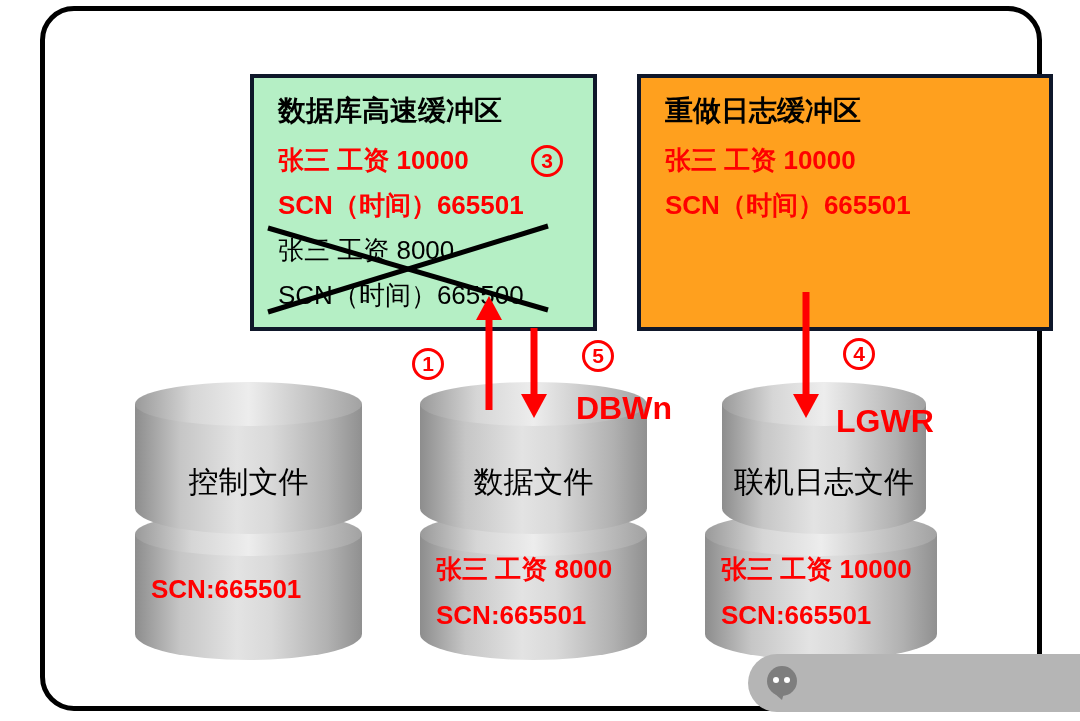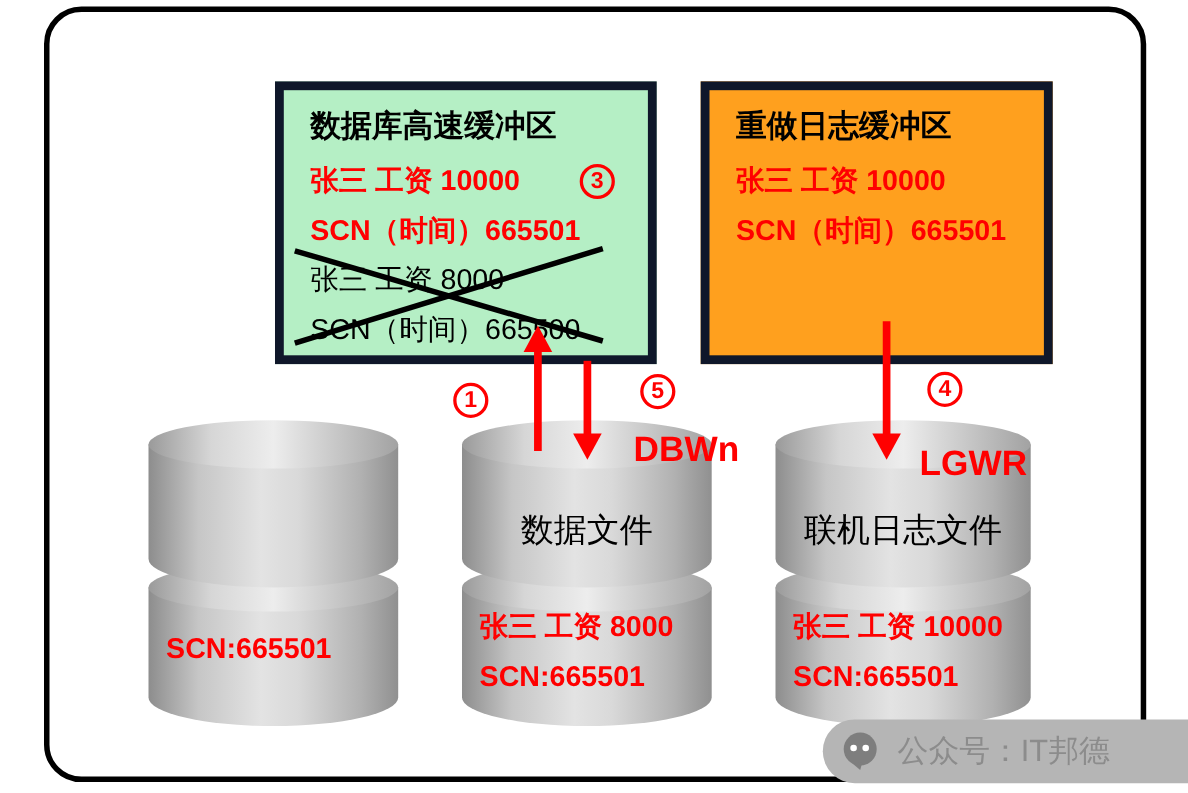--- a/index.html
+++ b/index.html
@@ -7,23 +7,23 @@
     background:#fff;
     font-family:"Liberation Sans","DejaVu Sans",sans-serif;
   }
   .canvas { position:relative; width:1080px; height:721px; background:#fff; overflow:hidden; }
 
   .frame {
     position:absolute; left:40px; top:6px; width:1002px; height:705px;
     border:5px solid #000; border-radius:34px; z-index:1;
   }
 
-  .box { position:absolute; border:8px solid #0f172a; z-index:2; padding:14px 20px 16px 24px; }
+  .box { position:absolute; border:4px solid #0f172a; z-index:2; padding:14px 20px 16px 24px; }
   .box.green  { left:250px; top:74px; width:347px; height:257px; background:var(--green-box,#b5efc5); }
-  .box.orange { left:637px; top:74px; width:320px; height:257px; background:var(--orange-box,#ffa01e); }
+  .box.orange { left:637px; top:74px; width:416px; height:257px; background:var(--orange-box,#ffa01e); }
   .box-title { font-size:28px; font-weight:bold; color:#000; margin-bottom:8px; white-space:nowrap; }
   .line { font-size:26px; line-height:45px; white-space:nowrap; }
   .line.red   { color:var(--red,#ff0000); font-weight:bold; }
   .line.black { color:#000; font-weight:normal; }
   .row { display:flex; align-items:center; }
   .row .badge { margin-left:auto; margin-right:10px; }
 
   .badge {
     display:inline-flex; align-items:center; justify-content:center;
     width:32px; height:32px; flex:0 0 auto;
@@ -55,21 +55,21 @@
   .cyl-data  { position:absolute; left:0; width:100%; z-index:4; color:var(--red,#ff0000); font-weight:bold; font-size:26px; padding-left:16px; white-space:nowrap; }
 
   #cyl-control-top    { left:135px; top:382px; width:227px; height:152px; }
   #cyl-control-bottom { left:135px; top:512px; width:227px; height:148px; }
   #cyl-control-bottom .cyl-data { top:62px; }
 
   #cyl-data-top    { left:420px; top:382px; width:227px; height:152px; }
   #cyl-data-bottom { left:420px; top:512px; width:227px; height:148px; }
   #cyl-data-bottom .cyl-data { top:34px; line-height:46px; }
 
-  #cyl-log-top    { left:705px; top:382px; width:232px; height:152px; }
+  #cyl-log-top    { left:722px; top:382px; width:204px; height:152px; }
   #cyl-log-bottom { left:705px; top:512px; width:232px; height:148px; }
   #cyl-log-bottom .cyl-data { top:34px; line-height:46px; }
 
   .overlay { position:absolute; left:0; top:0; z-index:5; pointer-events:none; }
 
   .watermark {
     position:absolute; left:748px; top:654px; width:332px; height:58px;
     background:#b5b5b5; border-radius:29px 0 0 29px; z-index:10;
     display:flex; align-items:center; gap:14px; padding-left:14px;
     color:#8c8c8c; font-size:28px; white-space:nowrap;
@@ -102,20 +102,21 @@
   <div class="cyl" id="cyl-control-bottom">
     <div class="cap"></div>
     <div class="body"></div>
     <div class="cyl-data">
       <div>SCN:665501</div>
     </div>
   </div>
   <div class="cyl upper" id="cyl-control-top">
     <div class="cap"></div>
     <div class="body"></div>
+    <div class="cyl-label">控制文件</div>
   </div>
 
   <div class="cyl" id="cyl-data-bottom">
     <div class="cap"></div>
     <div class="body"></div>
     <div class="cyl-data">
       <div>张三 工资 8000</div>
       <div>SCN:665501</div>
     </div>
   </div>
@@ -168,16 +169,15 @@
   <div class="arrow-label" id="dbwn-label">DBWn</div>
   <div class="arrow-label" id="lgwr-label">LGWR</div>
 
   <div class="watermark">
     <svg width="40" height="40" viewBox="0 0 40 40">
       <circle cx="20" cy="18" r="15" fill="#7e7e7e"></circle>
       <circle cx="14" cy="17" r="3" fill="#fff"></circle>
       <circle cx="25" cy="17" r="3" fill="#fff"></circle>
       <path d="M13 31 L20 37 L22 30 Z" fill="#7e7e7e"></path>
     </svg>
-    <span>公众号：IT邦德</span>
   </div>
 
 </div>
 
 </body></html>

